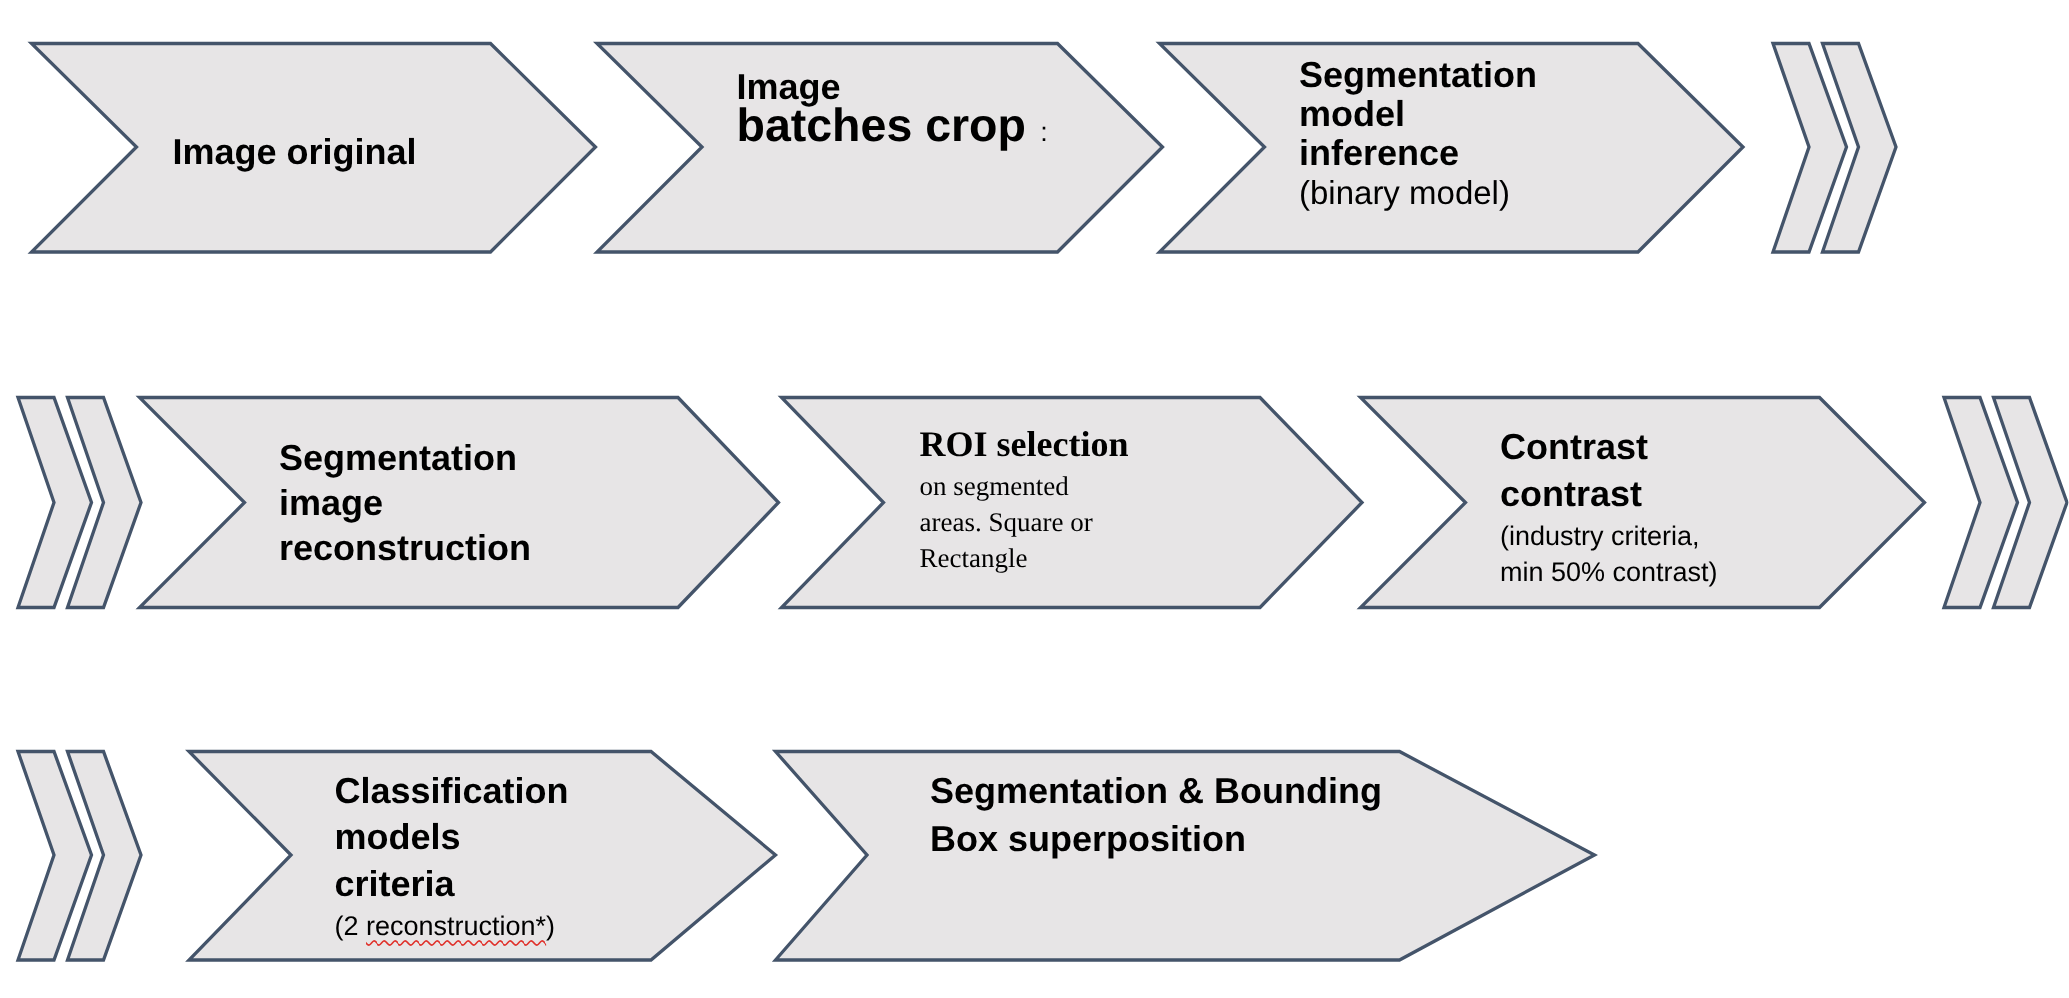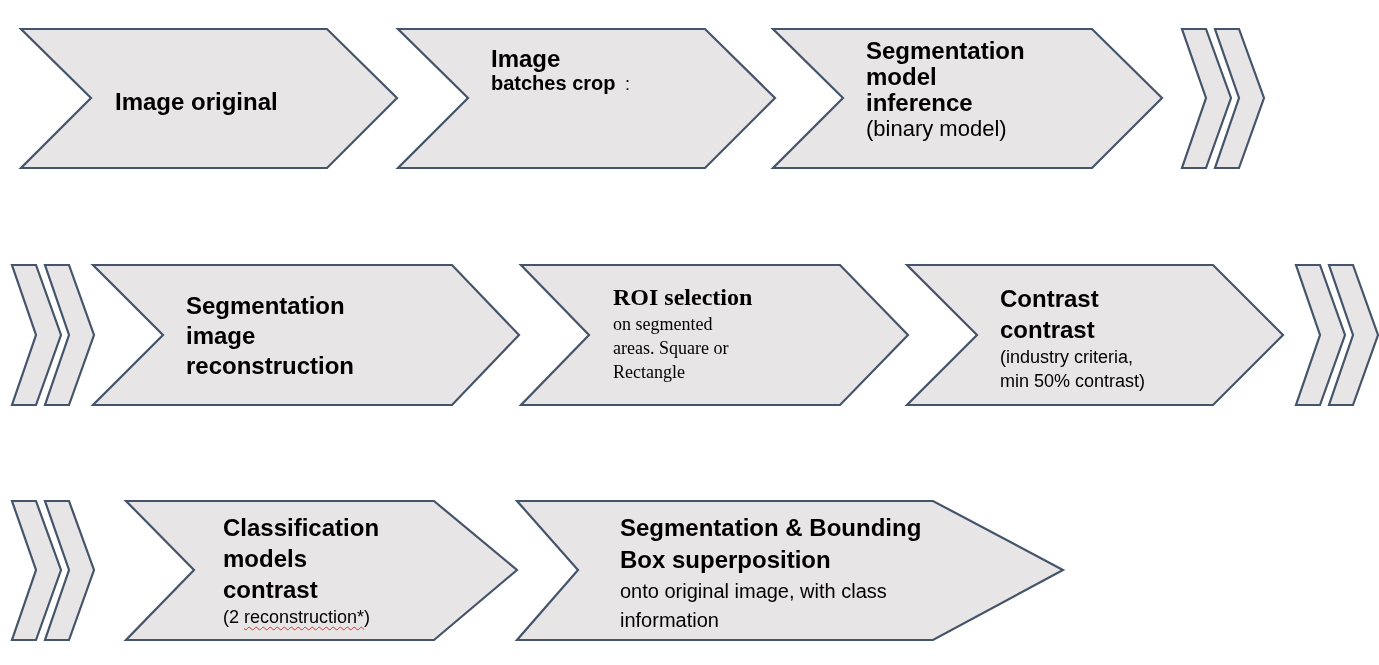--- a/index.html
+++ b/index.html
@@ -34,21 +34,21 @@
     }
     .label .title {
       font-weight: bold;
       font-size: 24px;
       line-height: 25px;
       display: block;
       white-space: pre-line;
     }
     .label .title-inline {
       font-weight: bold;
-      font-size: 20px;
+      font-size: 31px;
       line-height: 25px;
     }
     .label .colon {
       font-size: 18px;
     }
     .label .sub {
       font-size: 18px;
       line-height: 22px;
       display: block;
       white-space: pre-line;
@@ -137,22 +137,20 @@
 <div class="label" style="left:1000px; top:283px;">
   <span class="title" style="line-height:31px;">Contrast
 contrast</span>
   <span class="sub" style="line-height:24px;">(industry criteria,
 min 50% contrast)</span>
 </div>
 
 <div class="label" style="left:223px; top:512px;">
   <span class="title" style="line-height:31px;">Classification
 models
-contrast</span>
+criteria</span>
   <span class="sub" style="margin-top:1px;"><span>(2 </span><span class="spell">reconstruction*</span><span>)</span></span>
 </div>
 
 <div class="label" style="left:620px; top:512px;">
   <span class="title" style="line-height:32px;">Segmentation &amp; Bounding
 Box superposition</span>
-  <span class="sub-md" style="line-height:29px; margin-top:1px;">onto original image, with class
-information</span>
 </div>
 
 </body></html>

